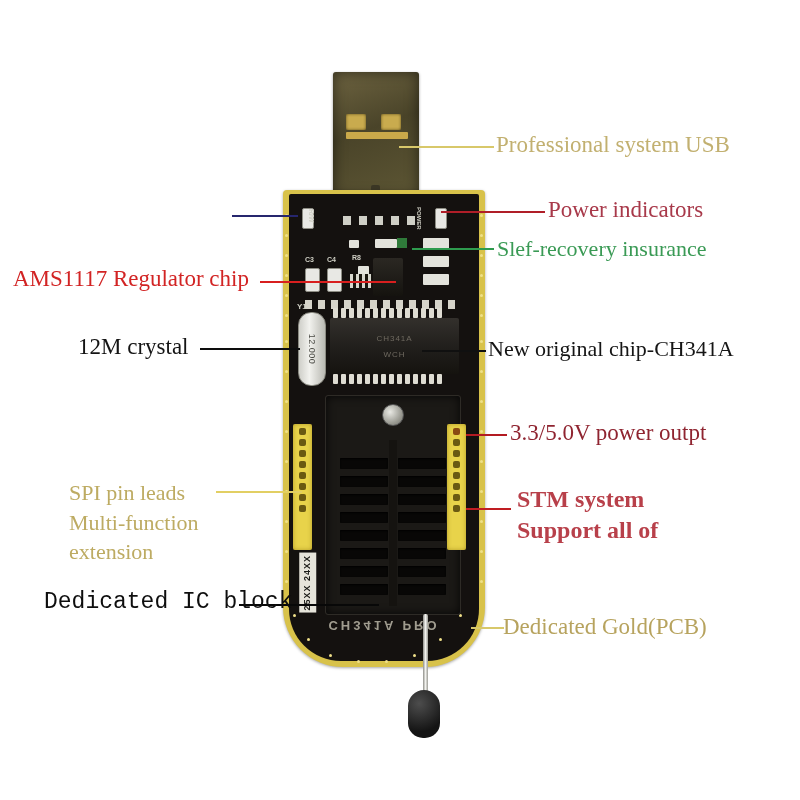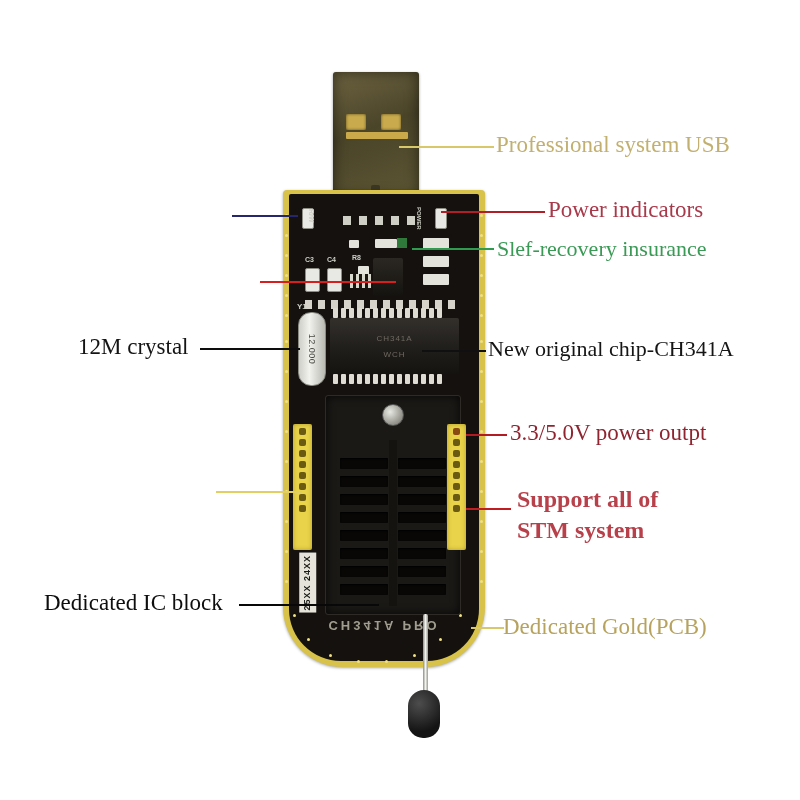--- a/index.html
+++ b/index.html
@@ -313,32 +313,37 @@
   <div class="ann" style="left:497px;top:236px;font-size:22px;color:#3a9a55;">Slef-recovery insurance</div>
 
   <div class="leader" style="left:422px;top:350px;width:64px;background:#101010;"></div>
   <div class="ann" style="left:488px;top:336px;font-size:22px;color:#151515;">New original chip-CH341A</div>
 
   <div class="leader" style="left:466px;top:434px;width:41px;background:#b31b22;"></div>
   <div class="ann" style="left:510px;top:419px;font-size:23px;color:#8f2430;">3.3/5.0V power outpt</div>
 
   <div class="leader" style="left:466px;top:508px;width:45px;background:#c01d22;"></div>
   <div class="ann two" style="left:517px;top:484px;font-size:24px;color:#b8404a;font-weight:bold;width:220px;line-height:1.3;">
+    <span class="l2">STM system</span>
     <span class="l2">Support all of</span>
-    <span class="l2">STM system</span>
   </div>
 
   <div class="leader" style="left:471px;top:627px;width:33px;background:#d8c86a;"></div>
   <div class="ann" style="left:503px;top:613px;font-size:23px;color:#b7a35e;">Dedicated Gold(PCB)</div>
 
   <div class="leader" style="left:232px;top:215px;width:66px;background:#26266e;"></div>
 
   <div class="leader" style="left:260px;top:281px;width:136px;background:#d81f1f;"></div>
+  <div class="ann" style="left:13px;top:265px;font-size:23px;color:#d22424;">AMS1117 Regulator chip</div>
 
   <div class="leader" style="left:200px;top:348px;width:100px;background:#0d0d0d;"></div>
   <div class="ann" style="left:78px;top:333px;font-size:23px;color:#141414;">12M crystal</div>
 
   <div class="leader" style="left:216px;top:491px;width:86px;background:#e2cf63;"></div>
+  <div class="ann two" style="left:69px;top:478px;font-size:22px;color:#bdab62;width:210px;line-height:1.35;">
+    <span class="l2">SPI pin leads</span>
+    <span class="l2">Multi-function extension</span>
+  </div>
 
   <div class="leader" style="left:239px;top:604px;width:140px;background:#080808;"></div>
-  <div class="ann" style="left:44px;top:589px;font-size:23px;color:#0e0e0e;">Dedicated IC block</div>
+  <div class="ann" style="left:44px;top:589px;font-size:23px;color:#0e0e0e;font-family:Liberation Mono, monospace;">Dedicated IC block</div>
 
 </div>
 
 </body></html>

